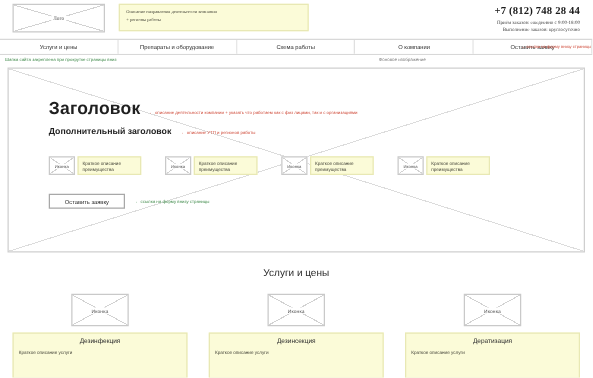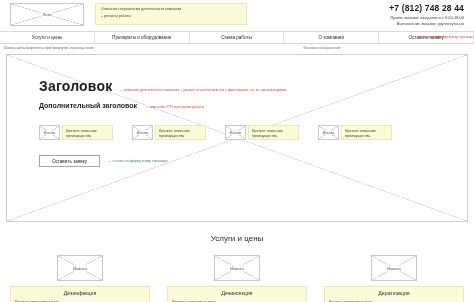--- a/index.html
+++ b/index.html
@@ -57,20 +57,21 @@
     padding: 0 1.5px;
   }
 
   
   .header {
     display: flex;
     align-items: flex-start;
     padding: 3px 8px 2px 10px;
     box-sizing: border-box;
     height: 31px;
+    font-family: Liberation Serif, serif;
   }
   .logo-box {
     width: 74px;
     height: 23px;
     flex: 0 0 auto;
   }
   .logo-box > .xlabel { font-size: 4.2px; }
 
   .header-desc {
     margin-left: 11px;
@@ -157,21 +158,21 @@
     left: 303px; top: 2px;
     font-size: 3.6px;
     color: #7a7a7a;
     white-space: nowrap;
   }
 
   
   .hero {
     position: relative;
     margin: 0 6px;
-    height: 168px;
+    height: 148px;
     border: 1px solid #cfcfcf;
     box-sizing: border-box;
     background: #ffffff;
     overflow: hidden;
   }
   .hero::before, .hero::after {
     content: "";
     position: absolute;
     left: 0; top: 0; width: 100%; height: 100%;
     pointer-events: none;

